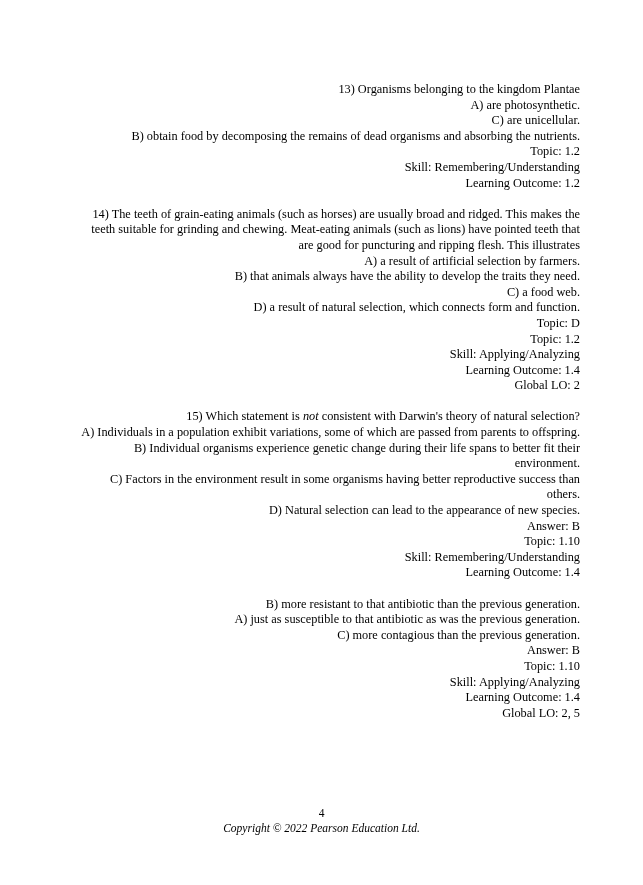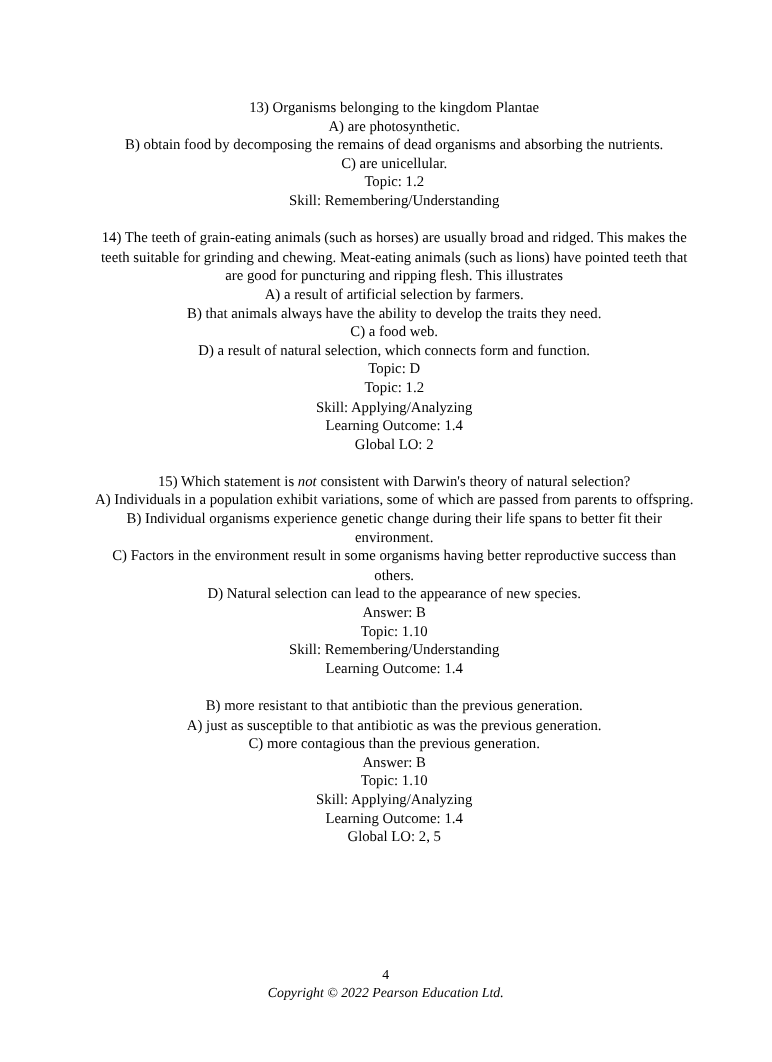--- a/index.html
+++ b/index.html
@@ -32,21 +32,21 @@
   }
   .qblock {
     margin: 0 0 15.6px 0;
   }
   .qblock:last-of-type {
     margin-bottom: 0;
   }
   .line {
     font-size: 12.3px;
     line-height: 15.6px;
-    text-align: center;
+    text-align: right;
     white-space: normal;
     word-spacing: 0px;
     margin-left: 15px;
   }
   .line i {
   }
   .footer {
     position: absolute;
     left: 0;
     top: 806px;
@@ -65,24 +65,25 @@
 </style>
 </head>
 <body>
 
 <div class="page">
   <div class="content">
 
     <div class="qblock">
       <div class="line">13) Organisms belonging to the kingdom Plantae</div>
       <div class="line">A) are photosynthetic.</div>
+      <div class="line">C) are unicellular.</div>
       <div class="line">B) obtain food by decomposing the remains of dead organisms and absorbing the nutrients.</div>
-      <div class="line">C) are unicellular.</div>
       <div class="line">Topic:  1.2</div>
       <div class="line">Skill:  Remembering/Understanding</div>
+      <div class="line">Learning Outcome:  1.2</div>
     </div>
 
     <div class="qblock">
       <div class="line">14) The teeth of grain-eating animals (such as horses) are usually broad and ridged. This makes the teeth suitable for grinding and chewing. Meat-eating animals (such as lions) have pointed teeth that are good for puncturing and ripping flesh. This illustrates</div>
       <div class="line">A) a result of artificial selection by farmers.</div>
       <div class="line">B) that animals always have the ability to develop the traits they need.</div>
       <div class="line">C) a food web.</div>
       <div class="line">D) a result of natural selection, which connects form and function.</div>
       <div class="line">Topic:  D</div>
       <div class="line">Topic:  1.2</div>

